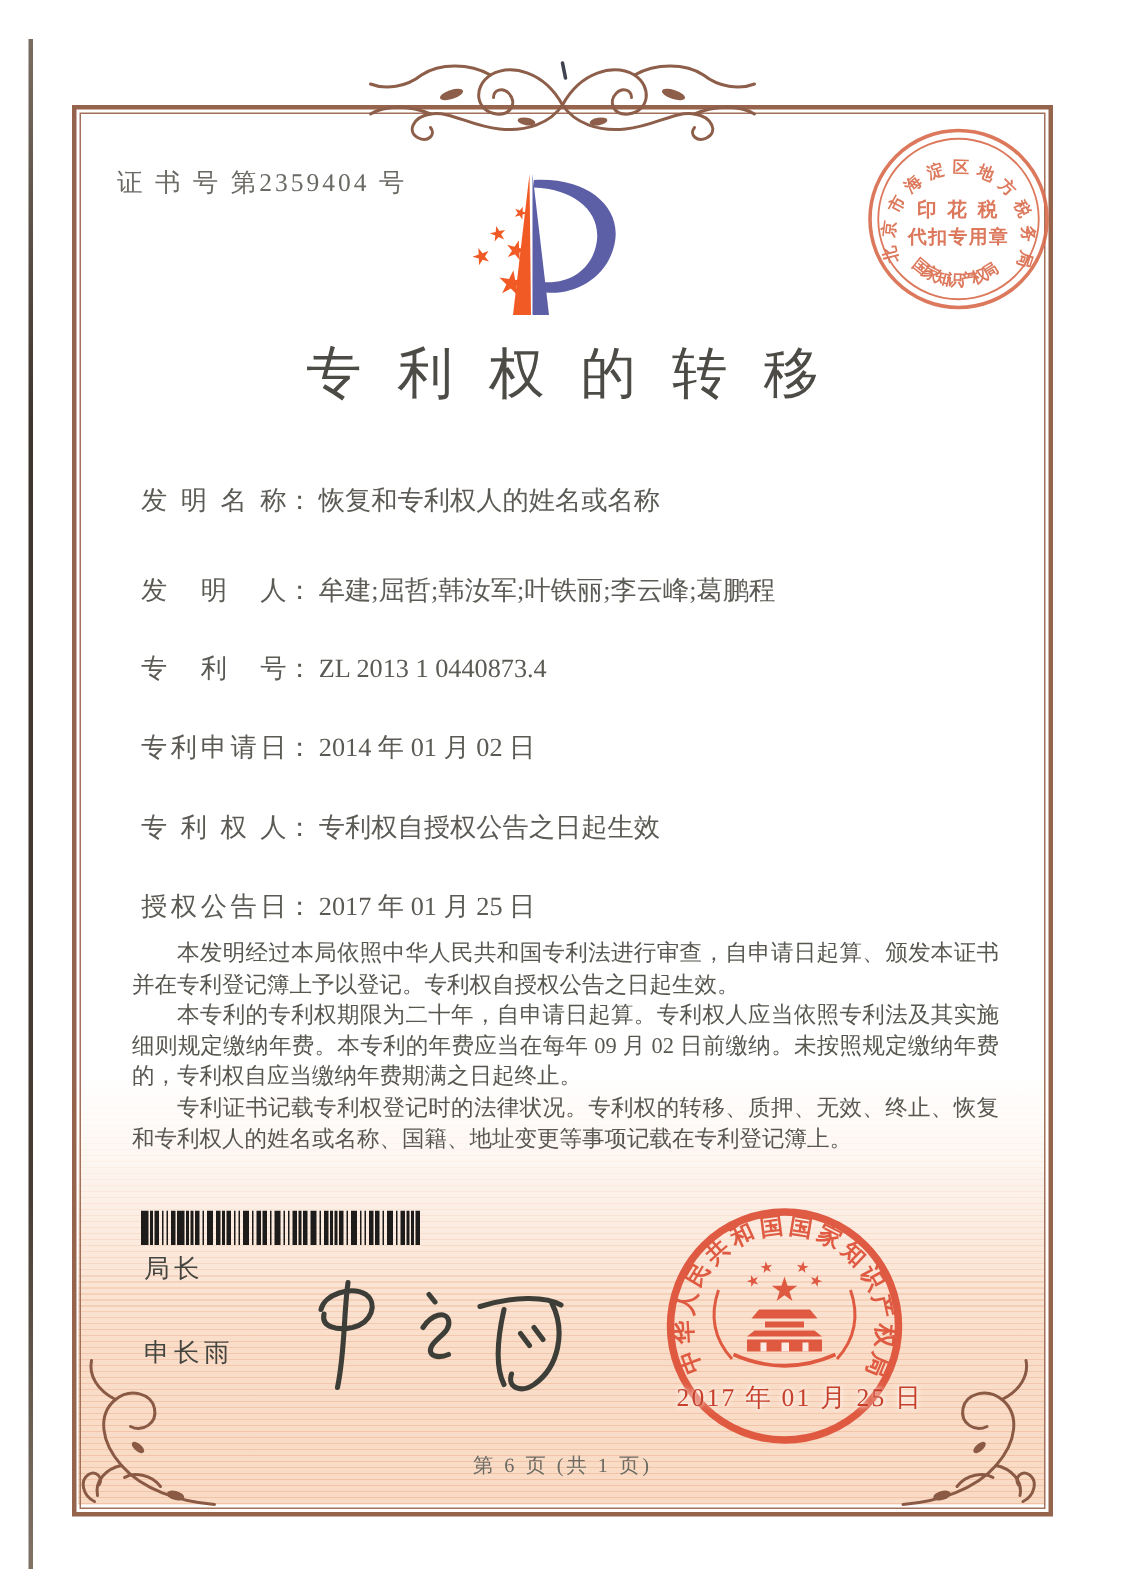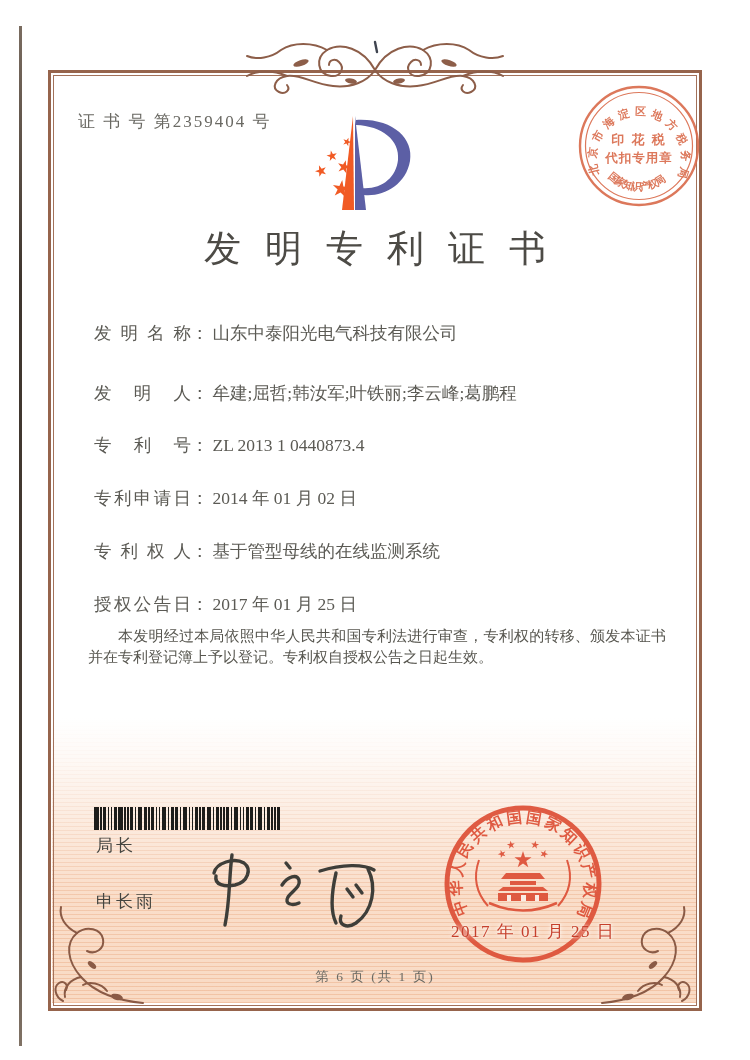--- a/index.html
+++ b/index.html
@@ -102,28 +102,28 @@
     <use href="#star" transform="translate(31,61) scale(6) rotate(-20)"></use>
     <use href="#star" transform="translate(51,79) scale(9) rotate(8)"></use>
     <polygon points="63,6 52,100 64,100"></polygon>
   </g>
   <g fill="#5c5fa5">
     <polygon points="65,6 65,100 76,100"></polygon>
     <path d="M66,10 C102,8 124,28 120,51 C116,75 93,87 74,85 C70,85 68,81 71,78 C91,80 106,68 108,50 C110,30 92,16 66,15 Z"></path>
   </g>
 </svg>
 
-<div class="abs title">发明专利证书</div>
+<div class="abs title">专利权的转移</div>
 
 <div class="abs field" style="top:321px"><span class="fl">
       <span>发</span>
       <span>明</span>
       <span>名</span>
       <span>称</span>
-    </span><span class="fc">：</span><span>山东中泰阳光电气科技有限公司</span></div>
+    </span><span class="fc">：</span><span>恢复和专利权人的姓名或名称</span></div>
 <div class="abs field" style="top:381px"><span class="fl">
       <span>发</span>
       <span>明</span>
       <span>人</span>
     </span><span class="fc">：</span><span>牟建;屈哲;韩汝军;叶铁丽;李云峰;葛鹏程</span></div>
 <div class="abs field" style="top:433px"><span class="fl">
       <span>专</span>
       <span>利</span>
       <span>号</span>
     </span><span class="fc">：</span><span>ZL 2013 1 0440873.4</span></div>
@@ -132,31 +132,33 @@
       <span>利</span>
       <span>申</span>
       <span>请</span>
       <span>日</span>
     </span><span class="fc">：</span><span>2014 年 01 月 02 日</span></div>
 <div class="abs field" style="top:539px"><span class="fl">
       <span>专</span>
       <span>利</span>
       <span>权</span>
       <span>人</span>
-    </span><span class="fc">：</span><span>基于管型母线的在线监测系统</span></div>
+    </span><span class="fc">：</span><span>专利权自授权公告之日起生效</span></div>
 <div class="abs field" style="top:592px"><span class="fl">
       <span>授</span>
       <span>权</span>
       <span>公</span>
       <span>告</span>
       <span>日</span>
     </span><span class="fc">：</span><span>2017 年 01 月 25 日</span></div>
 
 <div class="abs paragraphs">
-  <p>本发明经过本局依照中华人民共和国专利法进行审查，专利权的转移、颁发本证书并在专利登记簿上予以登记。专利权自授权公告之日起生效。</p>
+  <p>本发明经过本局依照中华人民共和国专利法进行审查，自申请日起算、颁发本证书并在专利登记簿上予以登记。专利权自授权公告之日起生效。</p>
+  <p>本专利的专利权期限为二十年，自申请日起算。专利权人应当依照专利法及其实施细则规定缴纳年费。本专利的年费应当在每年 09 月 02 日前缴纳。未按照规定缴纳年费的，专利权自应当缴纳年费期满之日起终止。</p>
+  <p>专利证书记载专利权登记时的法律状况。专利权的转移、质押、无效、终止、恢复和专利权人的姓名或名称、国籍、地址变更等事项记载在专利登记簿上。</p>
 </div>
 
 <div class="abs barcode" id="barcode">
     <i style="width: 4.5px;"></i>
     <i style="width: 1.5px;"></i>
     <i style="width: 3px;"></i>
     <i style="width: 1.5px;"></i>
     <i style="width: 1.5px;"></i>
     <i style="width: 3px;"></i>
     <i style="width: 4.5px;"></i>

